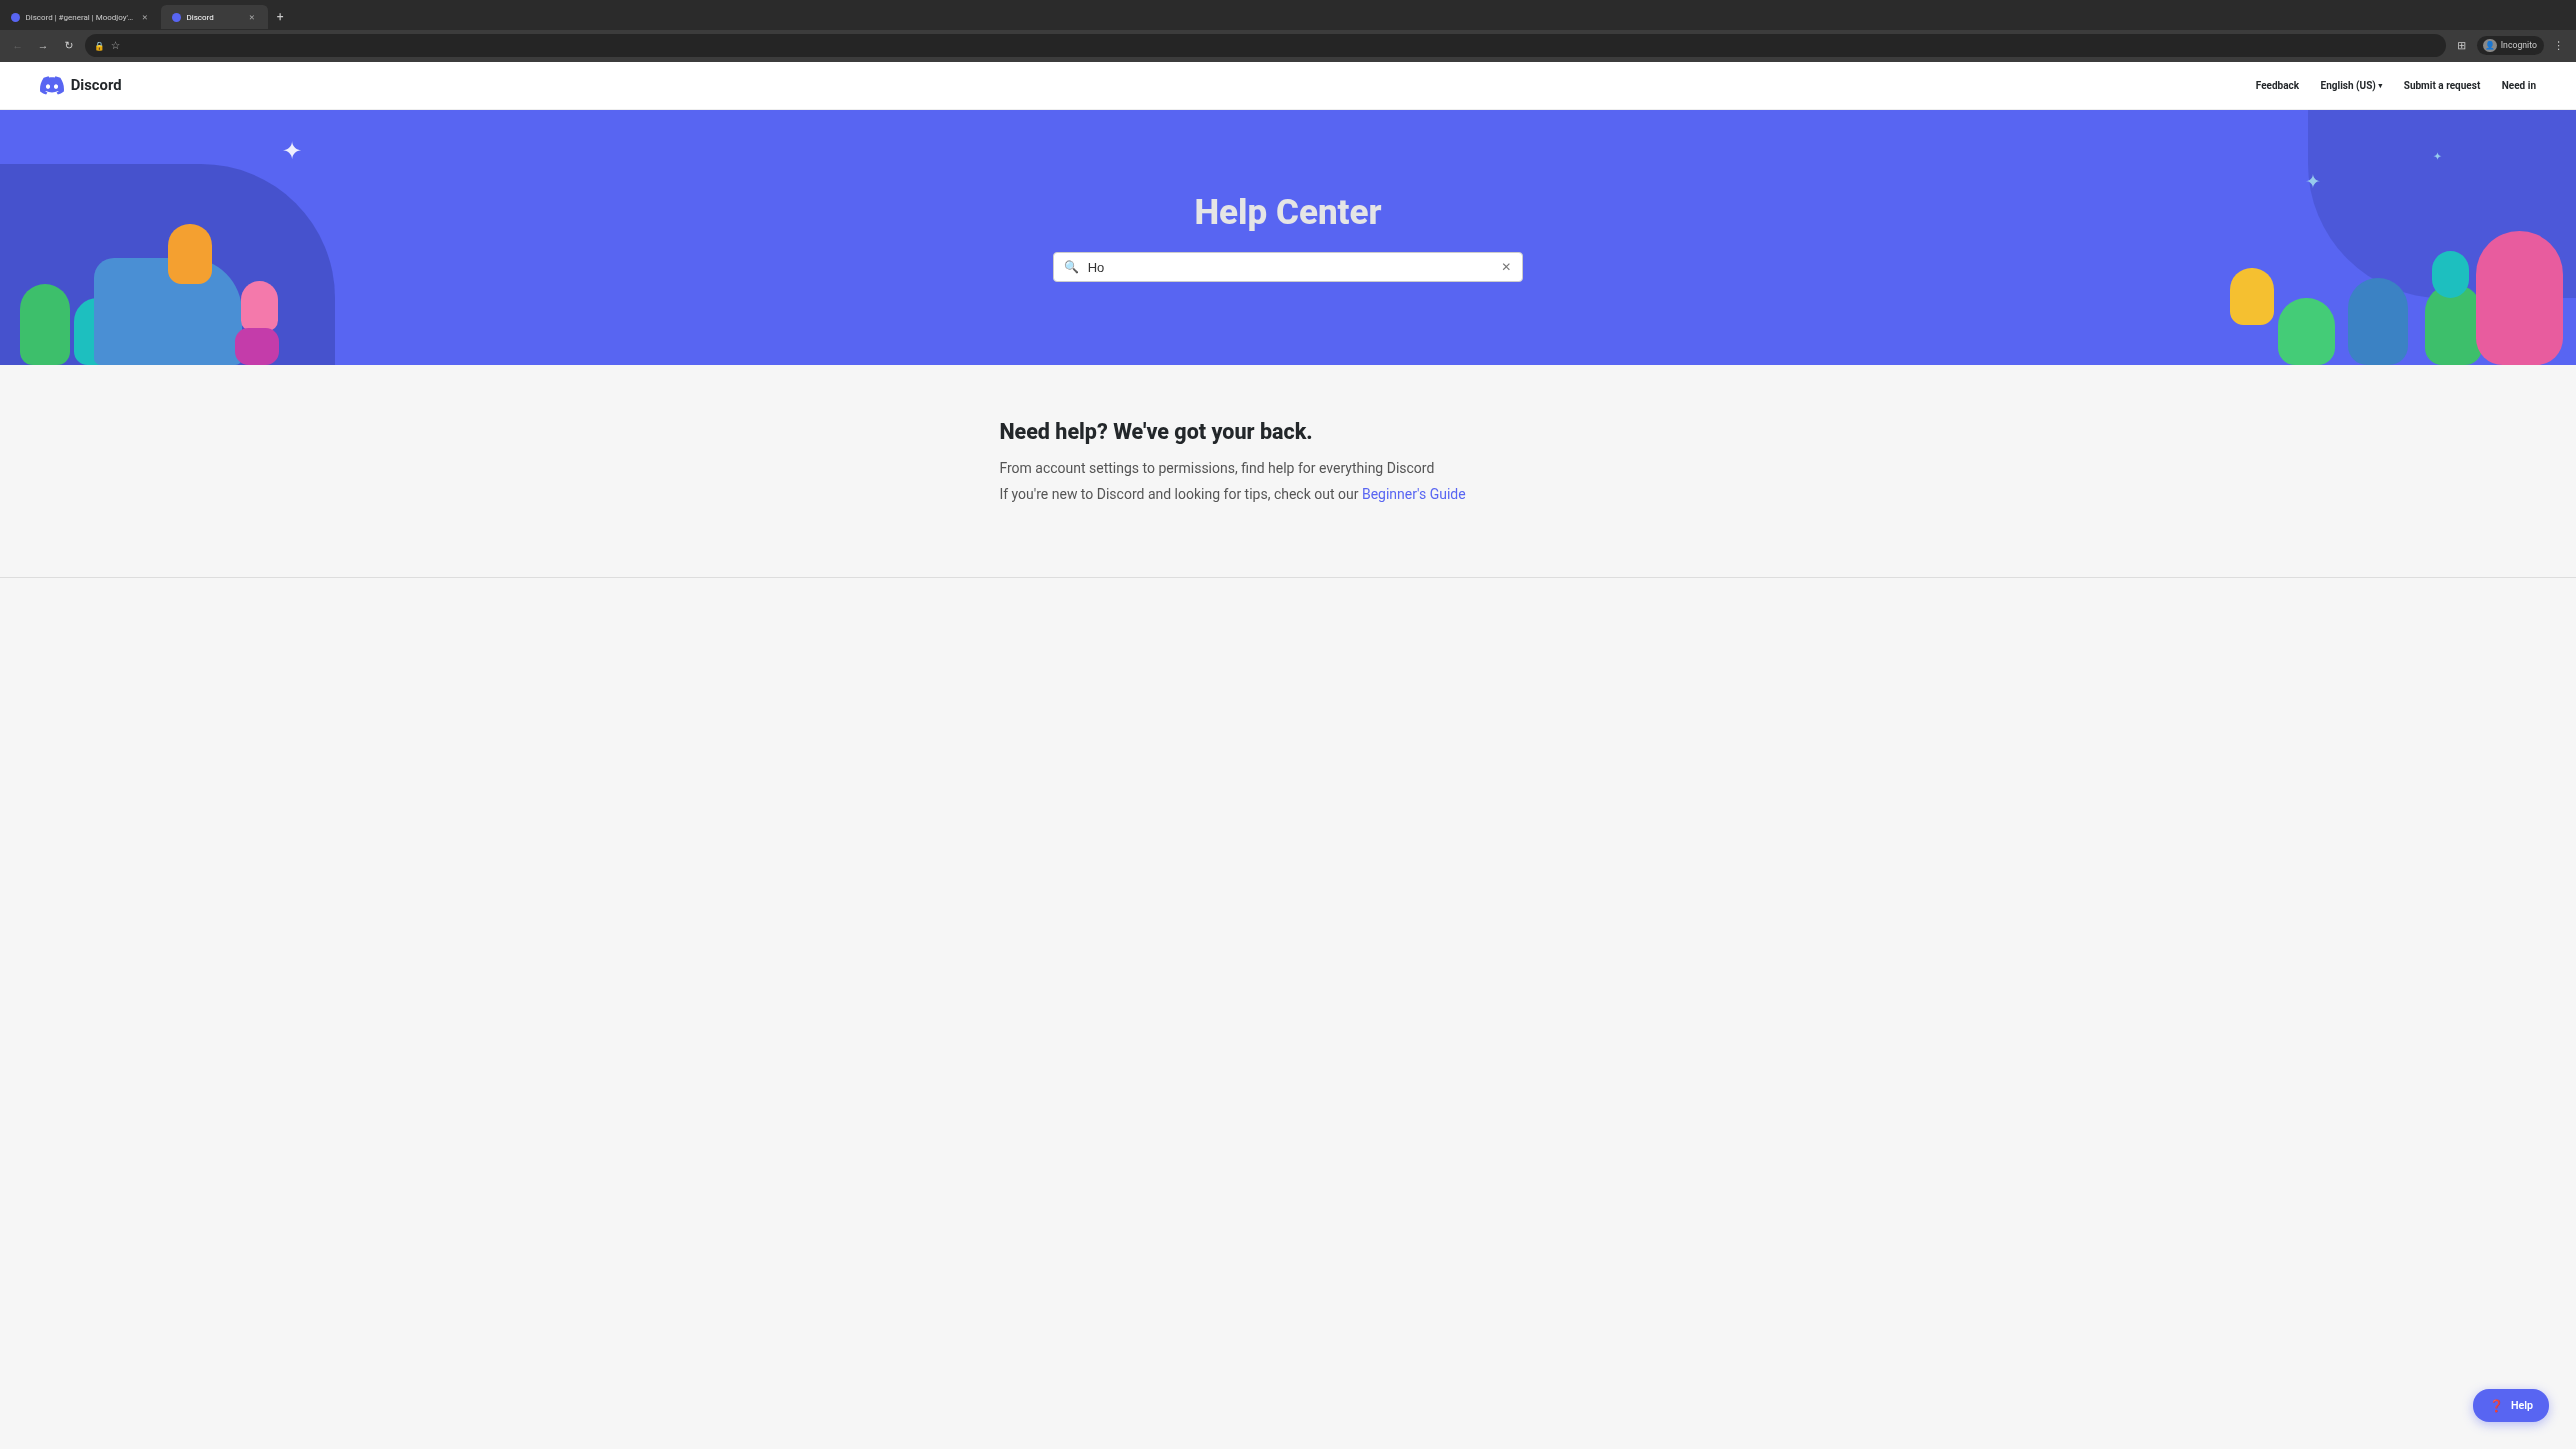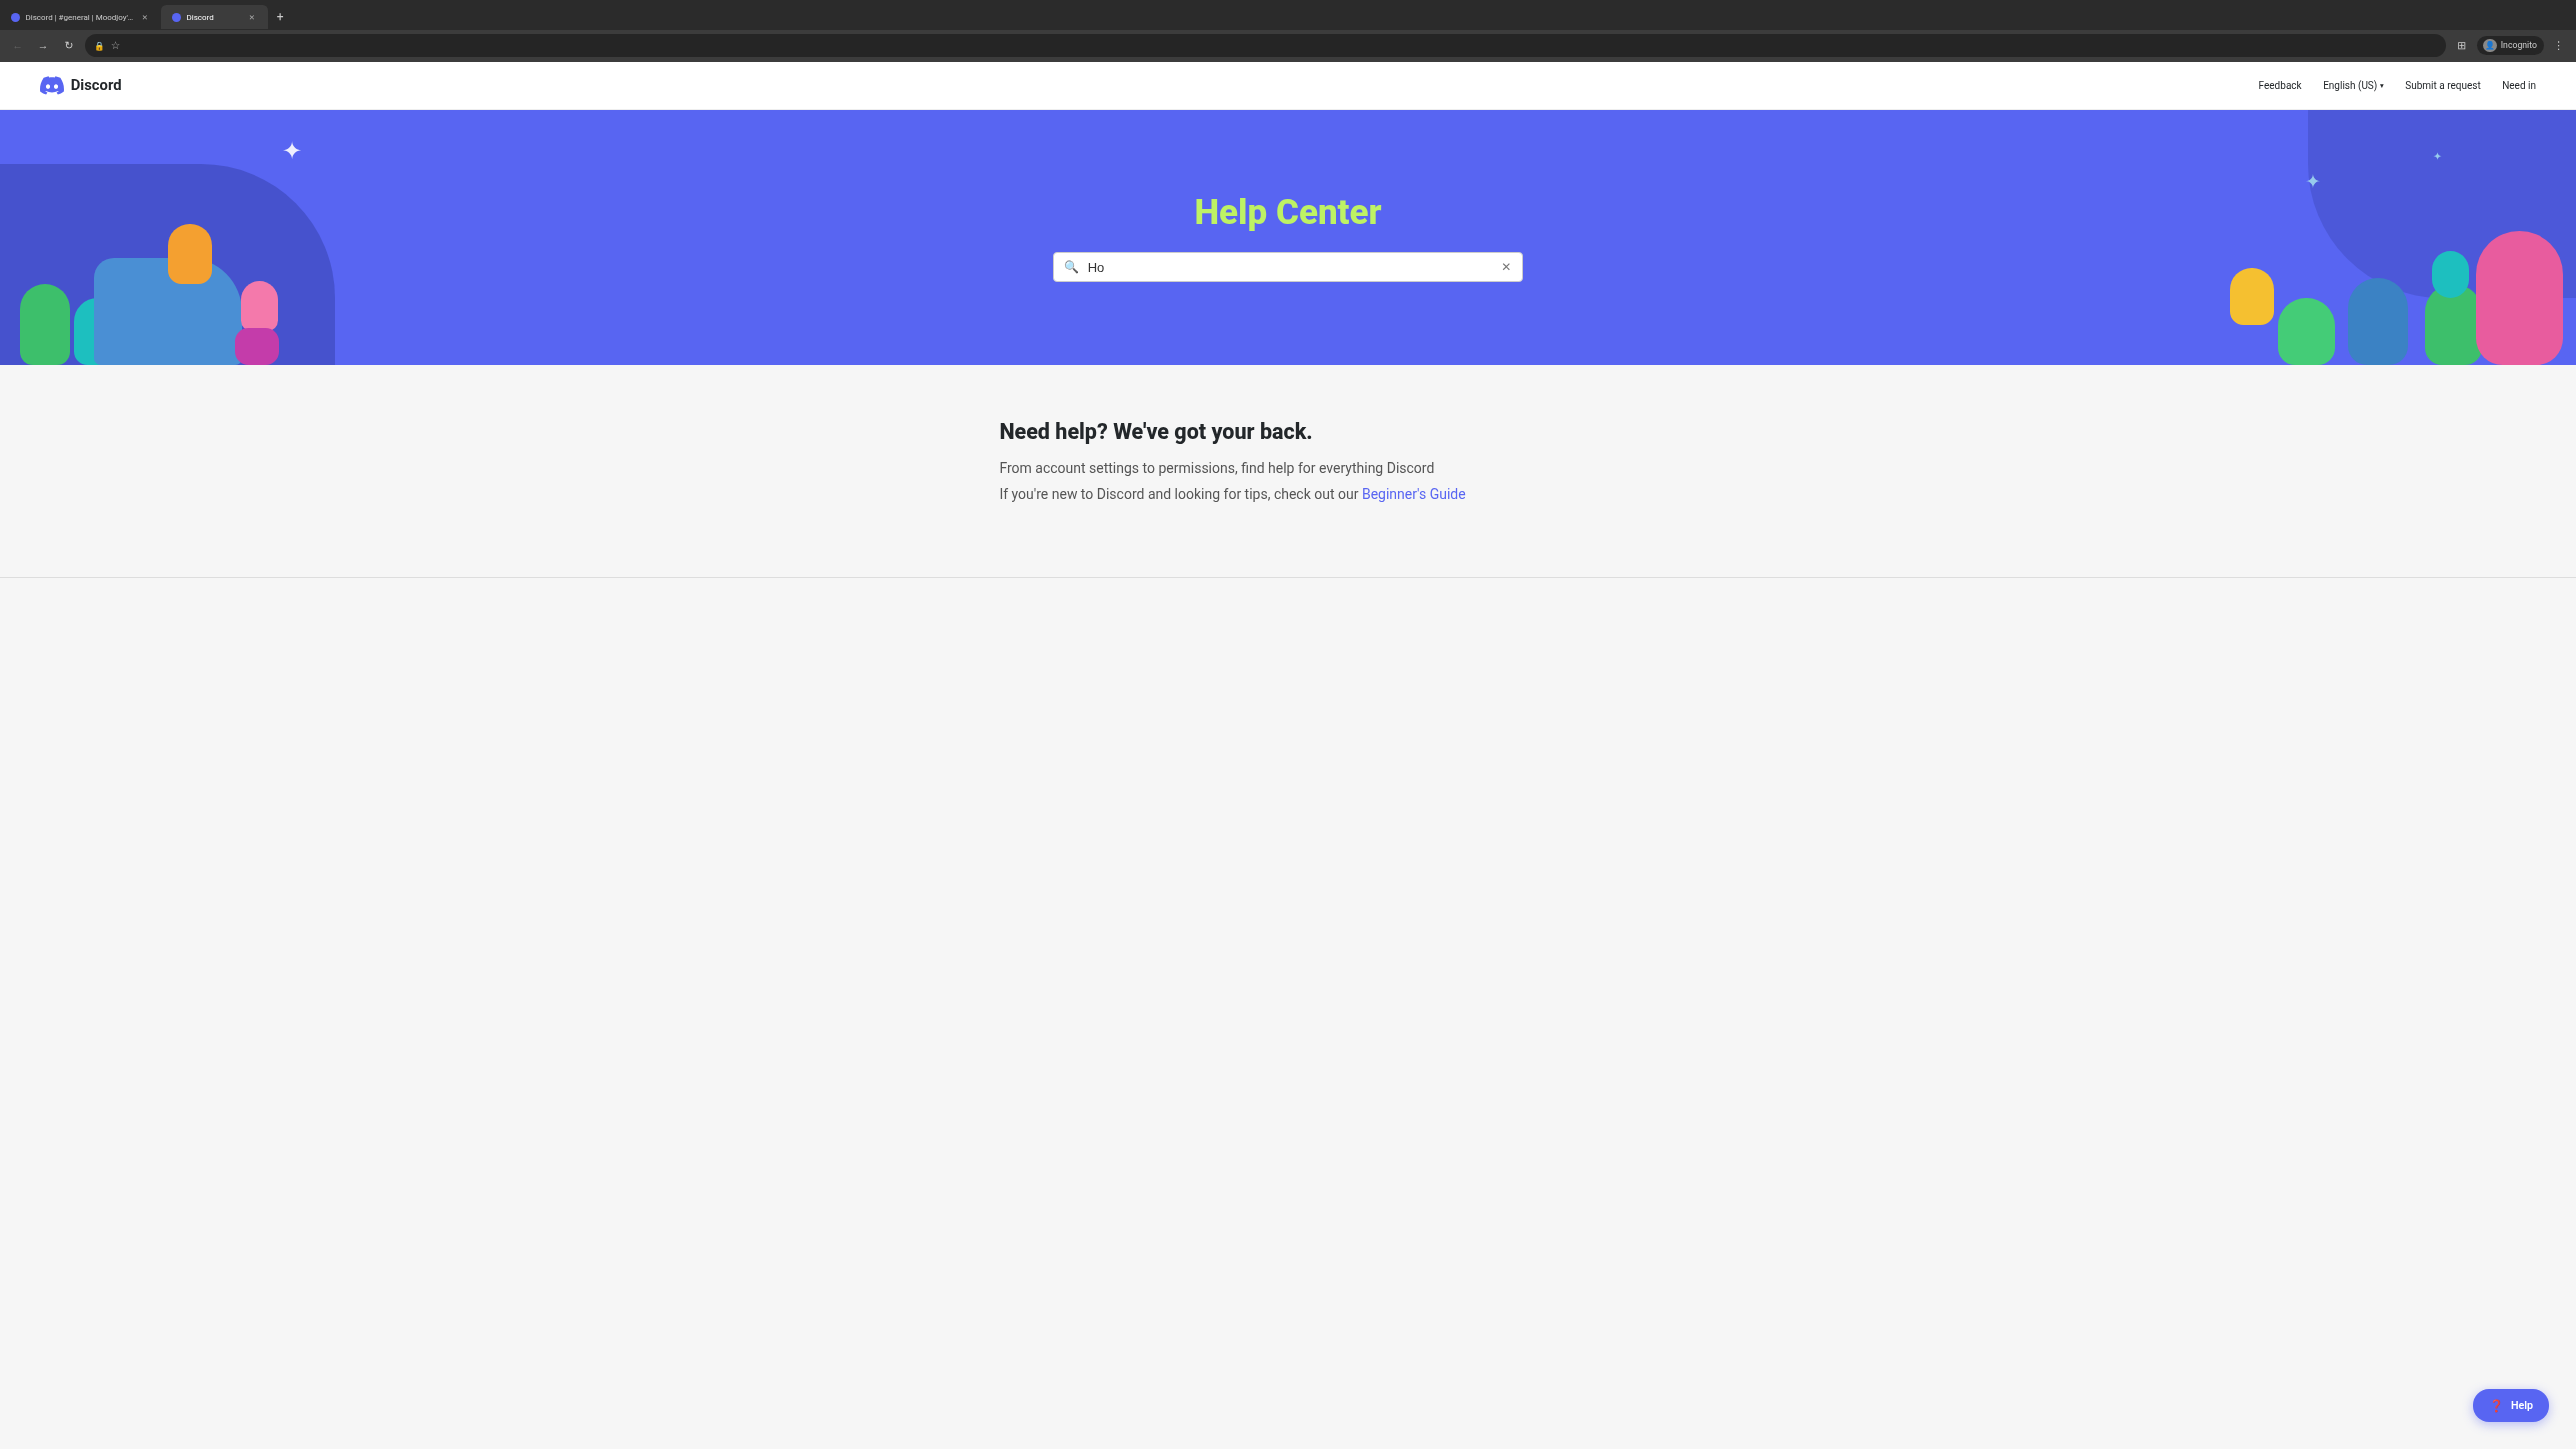--- a/index.html
+++ b/index.html
@@ -185,21 +185,21 @@
     .nav-links {
       margin-left: auto;
       display: flex;
       align-items: center;
       gap: 21.5px;
     }
     .nav-link {
       color: #23272a;
       text-decoration: none;
       font-size: 10px;
-      font-weight: 400;
+      font-weight: 700;
       cursor: pointer;
     }
     .nav-link-lang {
       display: flex;
       align-items: center;
       gap: 2.7px;
     }
     .chevron-down { font-size: 7.4px; }
 
     
@@ -208,21 +208,21 @@
       position: relative;
       overflow: hidden;
       height: 255px;
       display: flex;
       flex-direction: column;
       align-items: center;
       justify-content: center;
     }
 
     .hero-title {
-      color: #bef264;
+      color: #e5e5e5;
       font-size: 35px;
       font-weight: 800;
       position: relative;
       z-index: 10;
       margin-bottom: 19px;
       text-align: center;
     }
     .search-bar-container {
       position: relative;
       z-index: 10;

